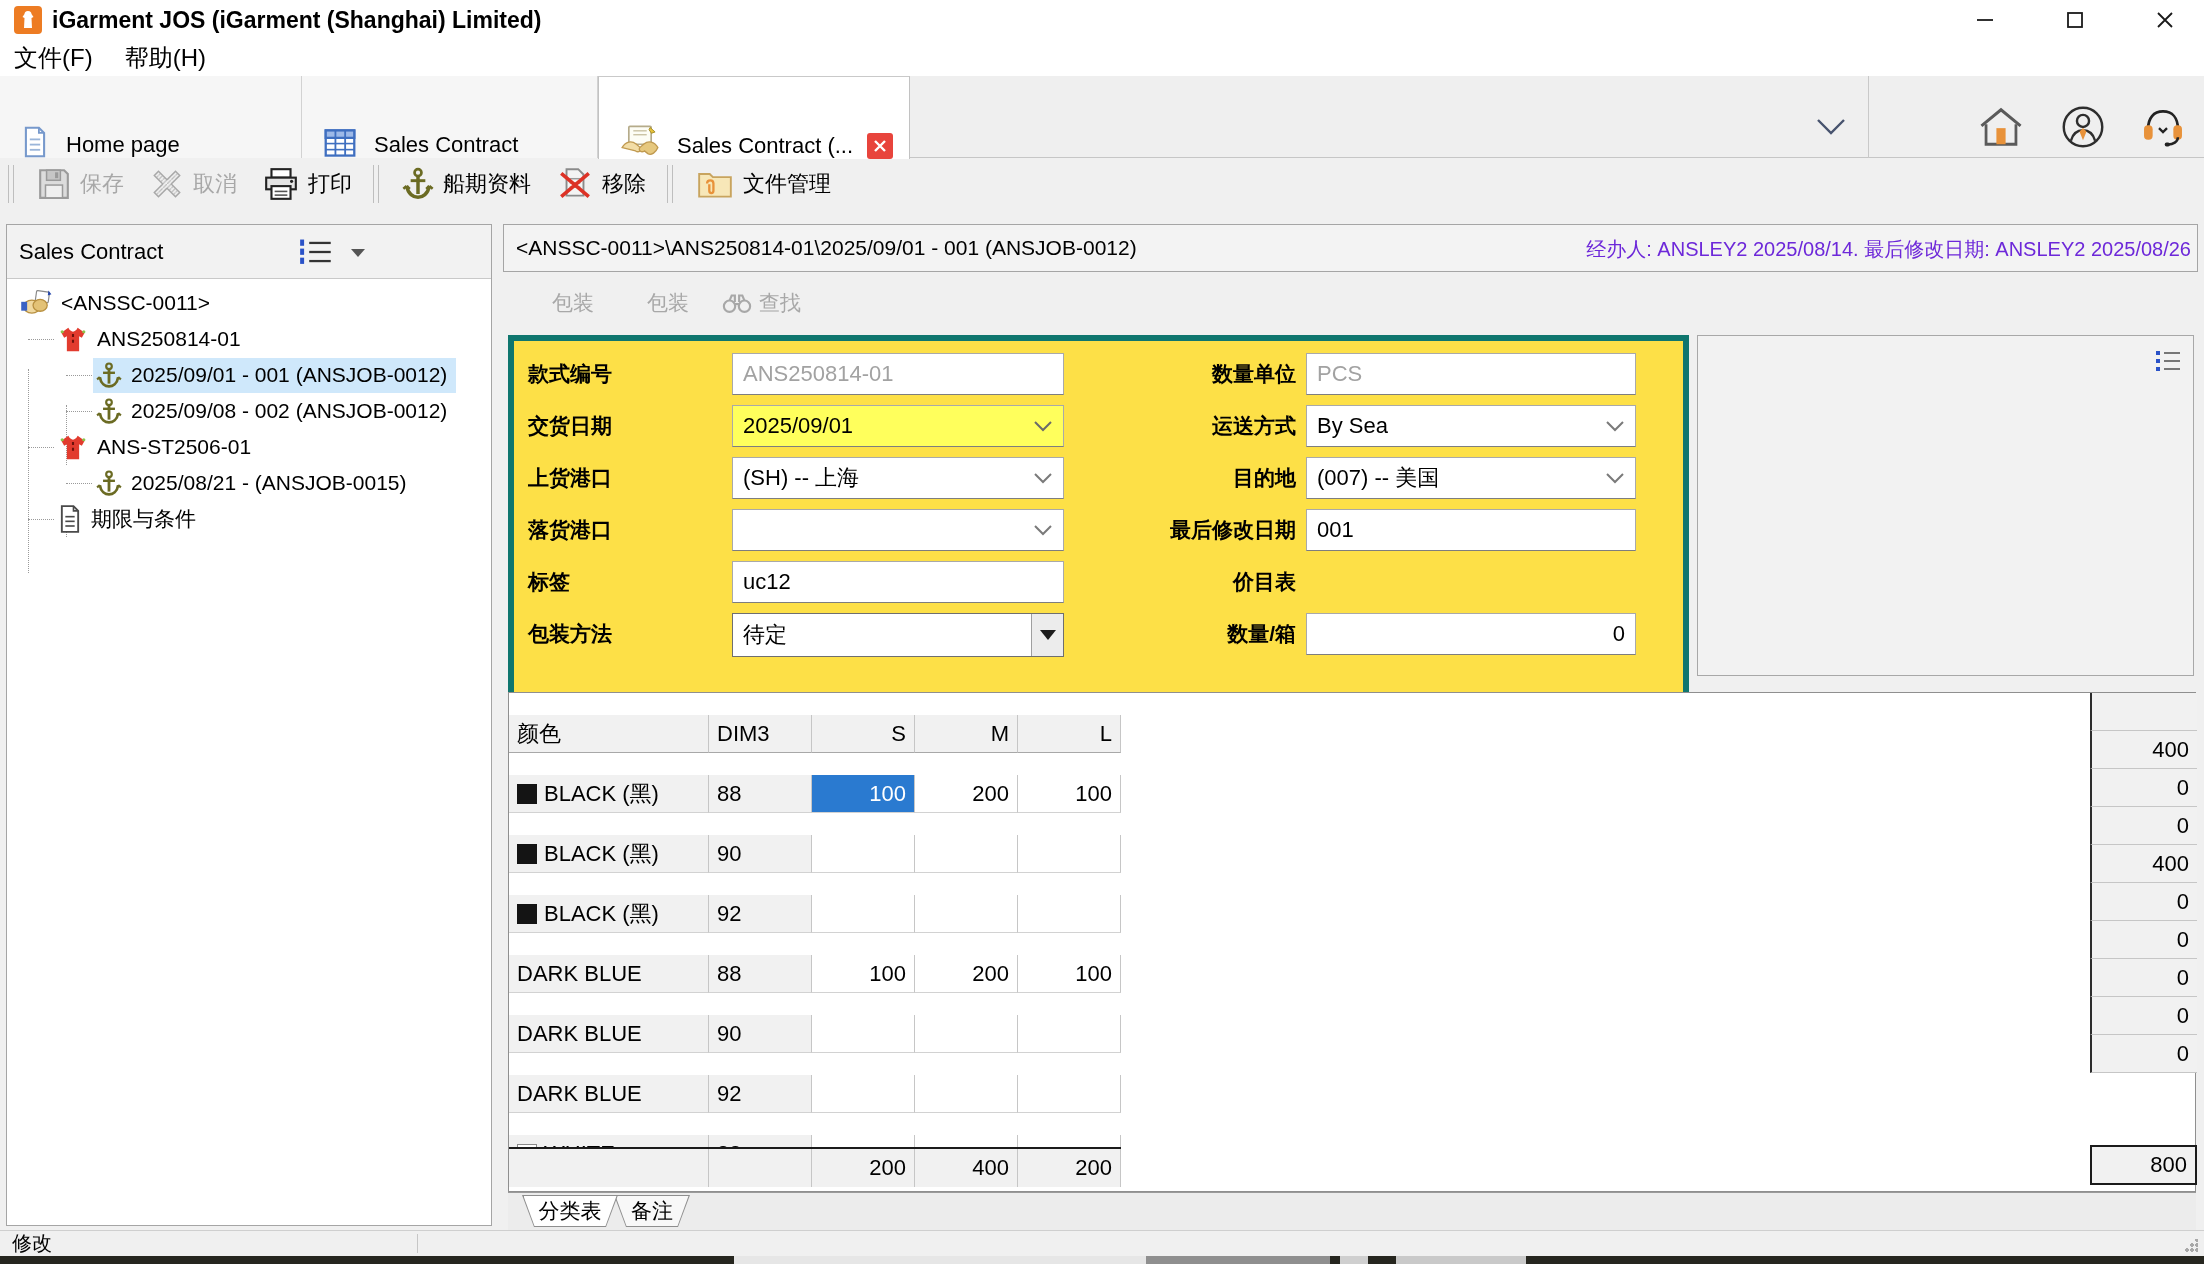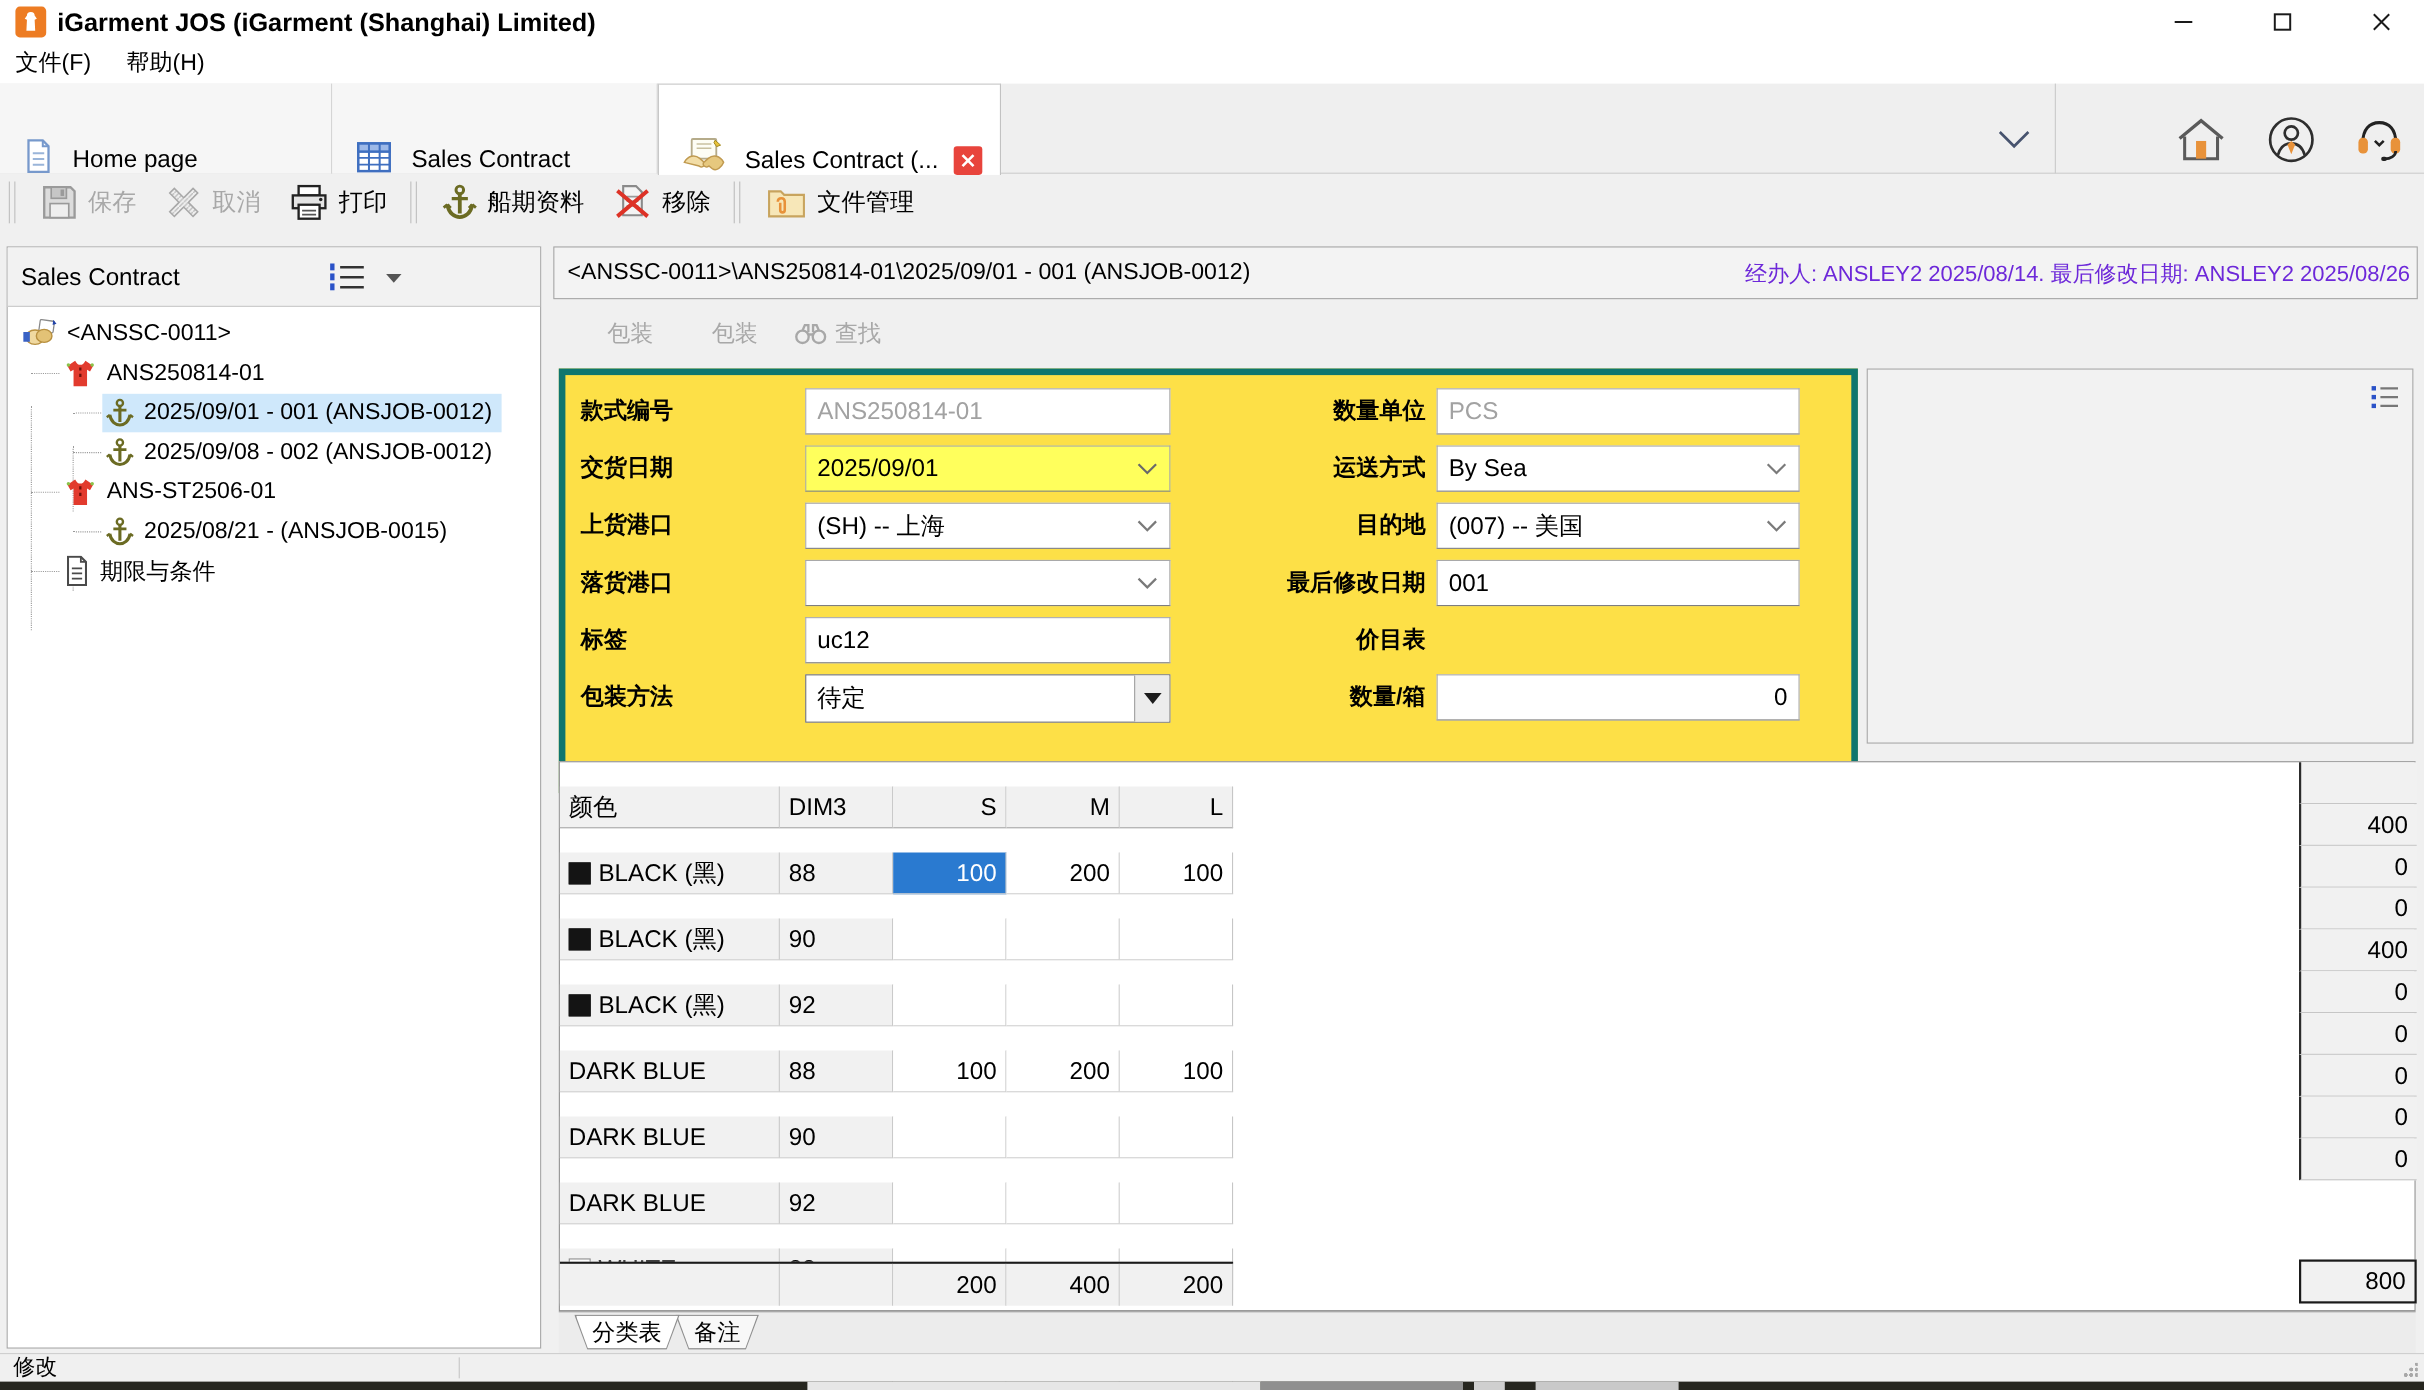--- a/index.html
+++ b/index.html
@@ -9,21 +9,21 @@
 
   
   .titlebar{position:absolute;left:0;top:0;width:2204px;height:40px;background:#fff;display:flex;align-items:center;}
   .appicon{position:absolute;left:14px;top:6px;width:28px;height:28px;background:#ed7c23;border-radius:4px;display:flex;align-items:center;justify-content:center;}
   .apptitle{position:absolute;left:52px;top:0;line-height:40px;font-size:23px;font-weight:600;}
   .winbtn{position:absolute;top:0;width:66px;height:40px;display:flex;align-items:center;justify-content:center;}
   .winbtn.min{left:1952px;} .winbtn.max{left:2042px;} .winbtn.close{left:2132px;}
 
   
   .menubar{position:absolute;left:0;top:40px;width:2204px;height:36px;background:#fff;display:flex;align-items:center;}
-  .menuitem{font-size:21px;padding:0 16px;height:36px;line-height:36px;}
+  .menuitem{font-size:24px;padding:0 16px;height:36px;line-height:36px;}
   .menuitem:first-child{padding-left:14px;}
 
   
   .tabbar{position:absolute;left:0;top:76px;width:2204px;height:82px;background:#efefef;border-bottom:1px solid #c6c6c6;}
   .dtab{position:absolute;top:0;height:82px;display:flex;align-items:flex-end;background:#f6f6f6;border-right:1px solid #d2d2d2;padding-left:22px;font-size:22px;}
   .dtab .tlbl{margin-left:18px;}
   .dtab.t1{left:0;width:302px;}
   .dtab.t2{left:302px;width:296px;}
   .dtab.active{left:598px;width:312px;height:83px;background:#fff;border-left:1px solid #c2c2c2;border-right:1px solid #c2c2c2;border-top:1px solid #c9c9c9;z-index:2;}
   .closebox{width:26px;height:26px;background:#e8443c;border-radius:3px;display:flex;align-items:center;justify-content:center;margin-left:14px;}

